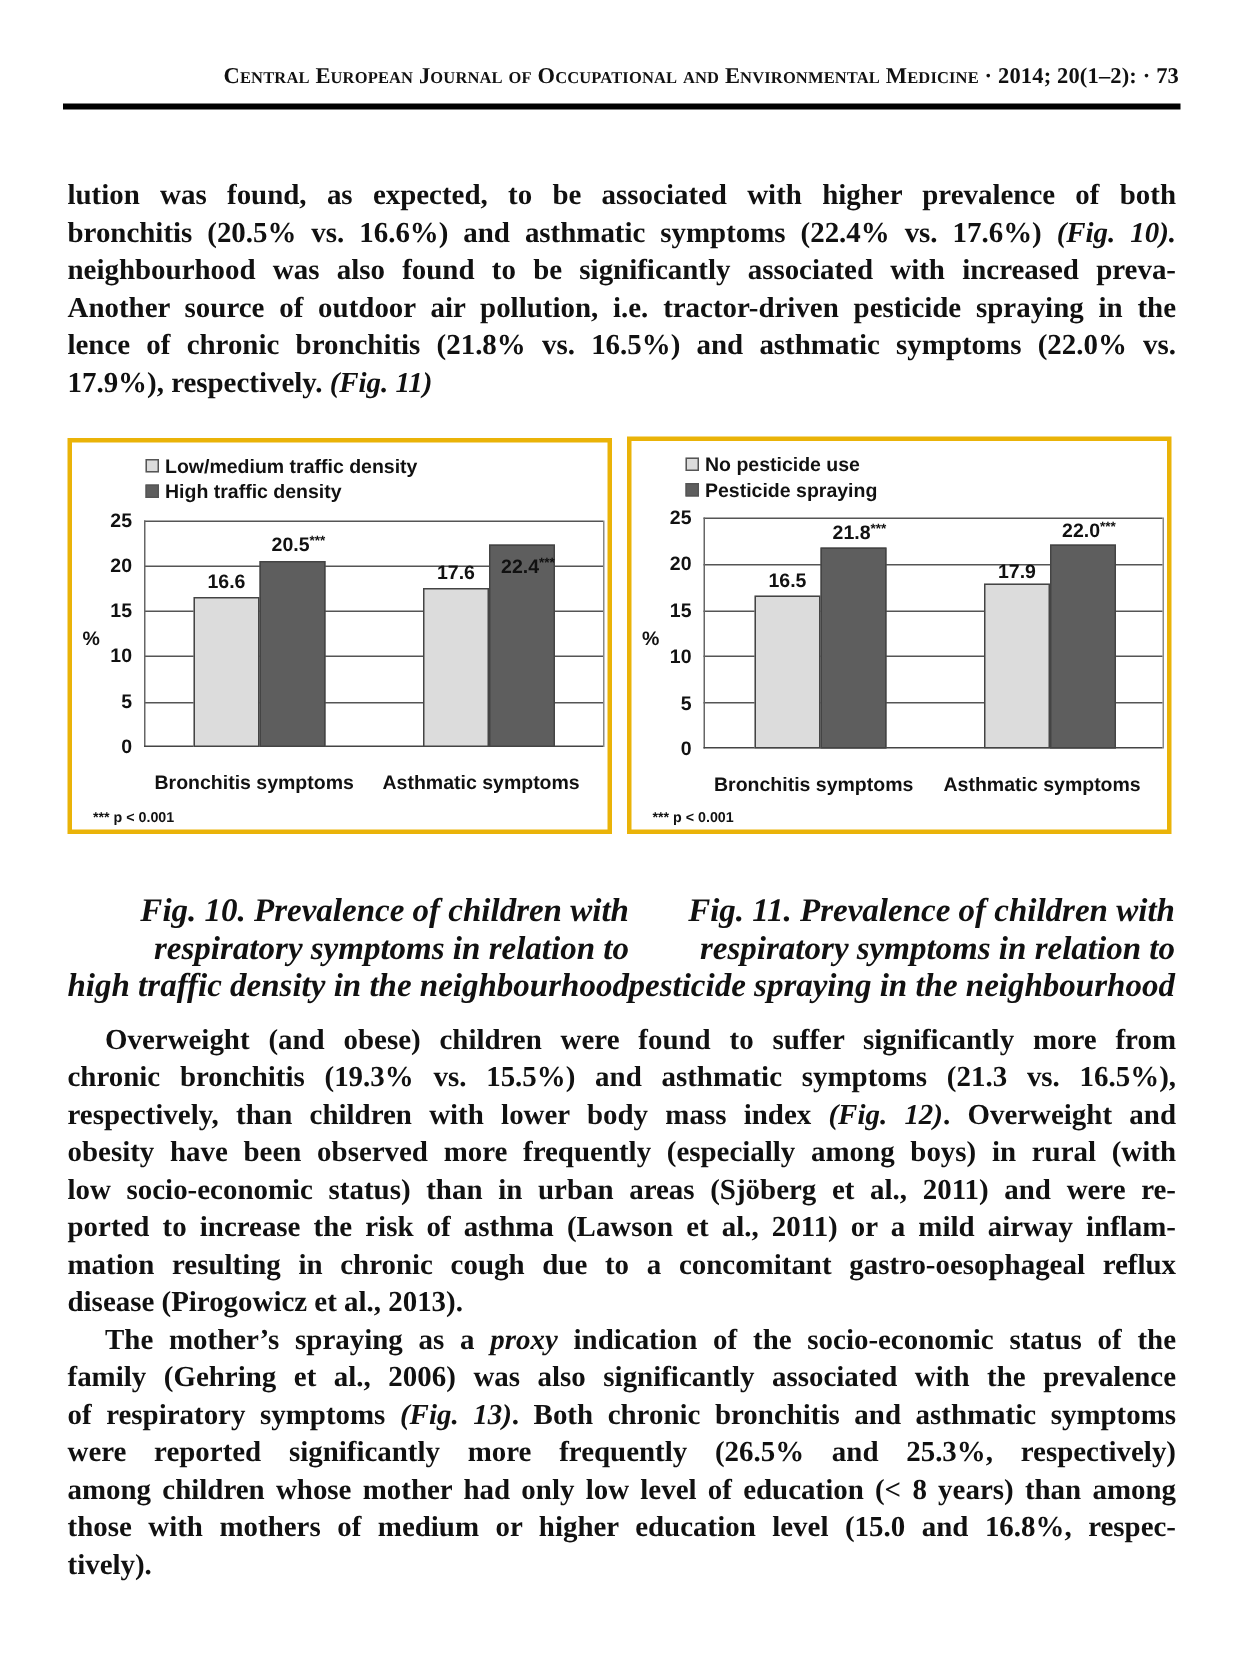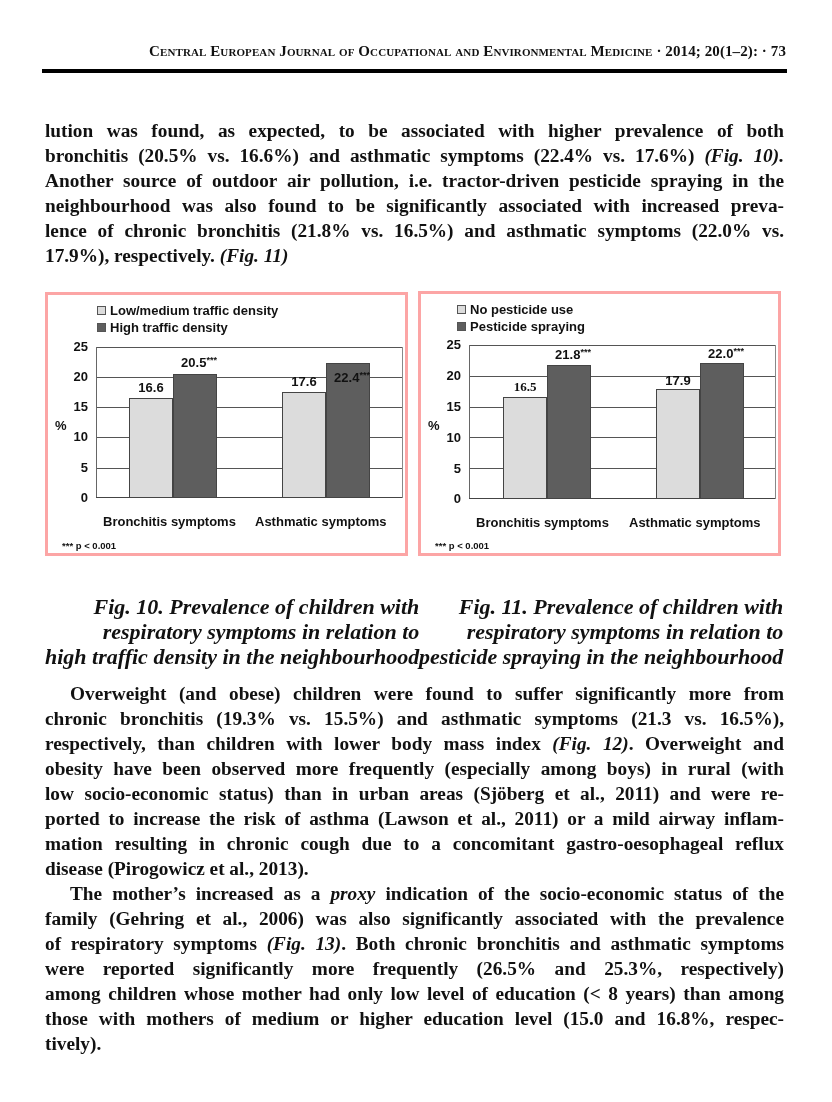--- a/index.html
+++ b/index.html
@@ -17,21 +17,21 @@
   .para {
     position: absolute; left: 45px; width: 739px;
     font-size: 19.3px; line-height: 25px; text-align: justify;
   }
   .para .ln { display: block; text-align: justify; text-align-last: justify; white-space: nowrap; }
   .para .ln.last { text-align-last: left; }
   .para .ln.ind { text-indent: 25px; }
   .para i { font-style: italic; }
 
   .chart {
-    position: absolute; border: 3px solid #fca5a5; background: #fff; box-sizing: border-box;
+    position: absolute; border: 3px solid #eab308; background: #fff; box-sizing: border-box;
   }
   .legend { position: absolute; font-weight: bold; font-size: 13px; }
   .legend .item { display: flex; align-items: center; height: 17px; }
   .legend .sw { width: 9px; height: 9px; border: 1px solid #555; margin-right: 4px; box-sizing: border-box; }
   .plot { position: absolute; border-right: 1px solid #888; }
   .grid { position: absolute; left: 0; right: 0; height: 1px; background: #555; }
   .tick { position: absolute; width: 40px; text-align: right; font-weight: bold; font-size: 13px; line-height: 14px; }
   .axis-y { position: absolute; top: 0; bottom: 0; left: 0; width: 1px; background: #666; }
   .axis-x { position: absolute; left: 0; right: 0; bottom: 0; height: 1px; background: #444; }
   .bar { position: absolute; bottom: 0; box-sizing: border-box; border: 1px solid #444; }
@@ -49,22 +49,22 @@
 </style>
 </head>
 <body>
 
 <div class="running-head serif">Central European Journal of Occupational and Environmental Medicine · 2014; 20(1–2): · 73</div>
 <div class="head-rule"></div>
 
 <div class="para serif" style="top:118px;">
   <span class="ln">lution was found, as expected, to be associated with higher prevalence of both</span>
   <span class="ln"><span>bronchitis (20.5% vs. 16.6%) and asthmatic symptoms (22.4% vs. 17.6%) </span><i>(Fig. 10).</i></span>
+  <span class="ln">neighbourhood was also found to be significantly associated with increased preva-</span>
   <span class="ln">Another source of outdoor air pollution, i.e. tractor-driven pesticide spraying in the</span>
-  <span class="ln">neighbourhood was also found to be significantly associated with increased preva-</span>
   <span class="ln">lence of chronic bronchitis (21.8% vs. 16.5%) and asthmatic symptoms (22.0% vs.</span>
   <span class="ln last"><span>17.9%), respectively. </span><i>(Fig. 11)</i></span>
 </div>
 
 <div class="chart sans" style="left:45px; top:292px; width:363px; height:264px;">
   <div class="legend" style="left:49px; top:7px;">
     <div class="item">
         <span class="sw" style="background:#dcdcdc;"></span>
         <span>Low/medium traffic density</span>
       </div>
@@ -128,21 +128,21 @@
     <div class="grid" style="top:31px;"></div>
     <div class="grid" style="top:62px;"></div>
     <div class="grid" style="top:92px;"></div>
     <div class="grid" style="top:123px;"></div>
     <div class="axis-y"></div>
     <div class="axis-x"></div>
     <div class="bar light" style="left:34px; width:44px; height:102px;"></div>
     <div class="bar dark" style="left:78px; width:44px; height:134px;"></div>
     <div class="bar light" style="left:187px; width:44px; height:110px;"></div>
     <div class="bar dark" style="left:231px; width:44px; height:136px;"></div>
-    <div class="val" style="left:16px; top:34px;font-family:Liberation Serif, serif;">16.5</div>
+    <div class="val" style="left:16px; top:34px;">16.5</div>
     <div class="val" style="left:64px; top:2px;"><span>21.8</span><sup>***</sup></div>
     <div class="val" style="left:169px; top:28px;">17.9</div>
     <div class="val" style="left:217px; top:1px;"><span>22.0</span><sup>***</sup></div>
   </div>
 
   <div class="cat" style="left:55px; top:221px;">Bronchitis symptoms</div>
   <div class="cat" style="left:208px; top:221px;">Asthmatic symptoms</div>
   <div class="note" style="left:14px; top:246px;">*** p &lt; 0.001</div>
 </div>
 
@@ -162,20 +162,20 @@
   <span class="ln">chronic bronchitis (19.3% vs. 15.5%) and asthmatic symptoms (21.3 vs. 16.5%),</span>
   <span class="ln"><span>respectively, than children with lower body mass index </span><i>(Fig. 12)</i><span>. Overweight and</span></span>
   <span class="ln">obesity have been observed more frequently (especially among boys) in rural (with</span>
   <span class="ln">low socio-economic status) than in urban areas (Sjöberg et al., 2011) and were re-</span>
   <span class="ln">ported to increase the risk of asthma (Lawson et al., 2011) or a mild airway inflam-</span>
   <span class="ln">mation resulting in chronic cough due to a concomitant gastro-oesophageal reflux</span>
   <span class="ln last">disease (Pirogowicz et al., 2013).</span>
 </div>
 
 <div class="para serif" style="top:881px;">
-  <span class="ln ind"><span>The mother’s increased as a </span><i>proxy</i><span> indication of the socio-economic status of the</span></span>
+  <span class="ln ind"><span>The mother’s spraying as a </span><i>proxy</i><span> indication of the socio-economic status of the</span></span>
   <span class="ln">family (Gehring et al., 2006) was also significantly associated with the prevalence</span>
   <span class="ln"><span>of respiratory symptoms </span><i>(Fig. 13)</i><span>. Both chronic bronchitis and asthmatic symptoms</span></span>
   <span class="ln">were reported significantly more frequently (26.5% and 25.3%, respectively)</span>
   <span class="ln">among children whose mother had only low level of education (&lt; 8 years) than among</span>
   <span class="ln">those with mothers of medium or higher education level (15.0 and 16.8%, respec-</span>
   <span class="ln last">tively).</span>
 </div>
 
 </body></html>

